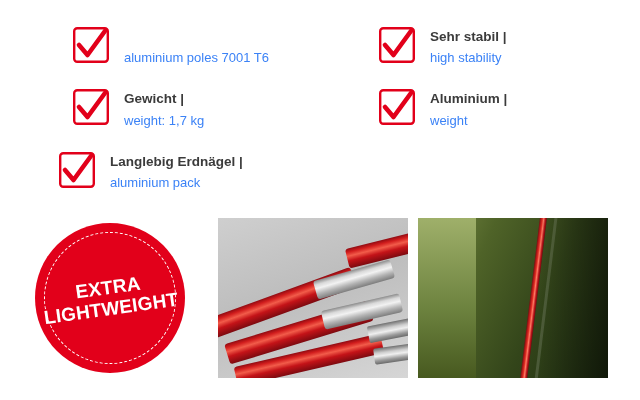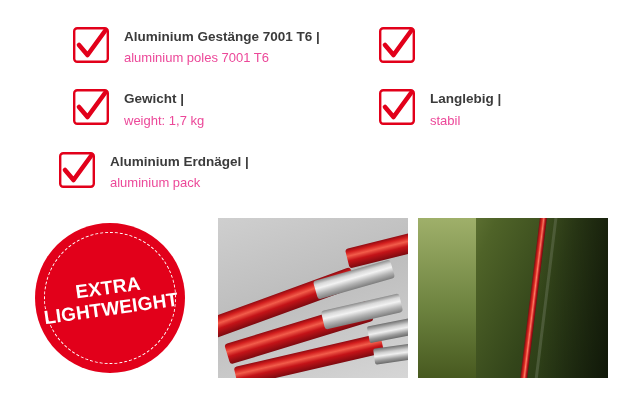--- a/index.html
+++ b/index.html
@@ -62,21 +62,21 @@
     padding-top: 1px;
   }
   .fde {
     font-size: 13.5px;
     color: #3b3b3b;
     font-weight: bold;
     white-space: nowrap;
   }
   .fen {
     font-size: 13px;
-    color: #ec4899;
+    color: #3b82f6;
     white-space: nowrap;
     margin-top: 1px;
   }
 
   
   .strip {
     position: absolute;
     left: 0;
     top: 218px;
     width: 640px;
@@ -194,31 +194,35 @@
   <div class="features">
 
     <div class="feature">
       <span class="check">
         <svg viewBox="0 0 38 38" xmlns="http://www.w3.org/2000/svg">
           <rect x="2.2" y="2.2" width="33.6" height="33.6" rx="3" ry="3" fill="none" stroke="#e2001a" stroke-width="2.4"></rect>
           <path d="M7 19 L15.5 29 L33 5" fill="none" stroke="#e2001a" stroke-width="4.6" stroke-linecap="round" stroke-linejoin="round"></path>
         </svg>
       </span>
       <span class="ftext">
-        <span class="fde">Aluminium Gestänge 7001 T6 |</span><br>
+        <br>
         <span class="fen">aluminium poles 7001 T6</span>
       </span>
     </div>
 
     <div class="feature col2">
       <span class="check">
         <svg viewBox="0 0 38 38" xmlns="http://www.w3.org/2000/svg">
           <rect x="2.2" y="2.2" width="33.6" height="33.6" rx="3" ry="3" fill="none" stroke="#e2001a" stroke-width="2.4"></rect>
           <path d="M7 19 L15.5 29 L33 5" fill="none" stroke="#e2001a" stroke-width="4.6" stroke-linecap="round" stroke-linejoin="round"></path>
         </svg>
+      </span>
+      <span class="ftext">
+        <span class="fde">Sehr stabil |</span><br>
+        <span class="fen">high stability</span>
       </span>
     </div>
 
     <div class="feature">
       <span class="check">
         <svg viewBox="0 0 38 38" xmlns="http://www.w3.org/2000/svg">
           <rect x="2.2" y="2.2" width="33.6" height="33.6" rx="3" ry="3" fill="none" stroke="#e2001a" stroke-width="2.4"></rect>
           <path d="M7 19 L15.5 29 L33 5" fill="none" stroke="#e2001a" stroke-width="4.6" stroke-linecap="round" stroke-linejoin="round"></path>
         </svg>
       </span>
@@ -229,35 +233,35 @@
     </div>
 
     <div class="feature col2">
       <span class="check">
         <svg viewBox="0 0 38 38" xmlns="http://www.w3.org/2000/svg">
           <rect x="2.2" y="2.2" width="33.6" height="33.6" rx="3" ry="3" fill="none" stroke="#e2001a" stroke-width="2.4"></rect>
           <path d="M7 19 L15.5 29 L33 5" fill="none" stroke="#e2001a" stroke-width="4.6" stroke-linecap="round" stroke-linejoin="round"></path>
         </svg>
       </span>
       <span class="ftext">
-        <span class="fde">Langlebig |</span><br>
-        <span class="fen">stabil</span>
+        <span class="fde">Aluminium |</span><br>
+        <span class="fen">weight</span>
       </span>
     </div>
 
 
     <div class="feature col2">
       <span class="check">
         <svg viewBox="0 0 38 38" xmlns="http://www.w3.org/2000/svg">
           <rect x="2.2" y="2.2" width="33.6" height="33.6" rx="3" ry="3" fill="none" stroke="#e2001a" stroke-width="2.4"></rect>
           <path d="M7 19 L15.5 29 L33 5" fill="none" stroke="#e2001a" stroke-width="4.6" stroke-linecap="round" stroke-linejoin="round"></path>
         </svg>
       </span>
       <span class="ftext">
-        <span class="fde">Aluminium Erdnägel |</span><br>
+        <span class="fde">Langlebig Erdnägel |</span><br>
         <span class="fen">aluminium pack</span>
       </span>
     </div>
 
   </div>
 
   <div class="strip">
 
     <div class="tile tile-badge">
       <div class="badge-circle">

